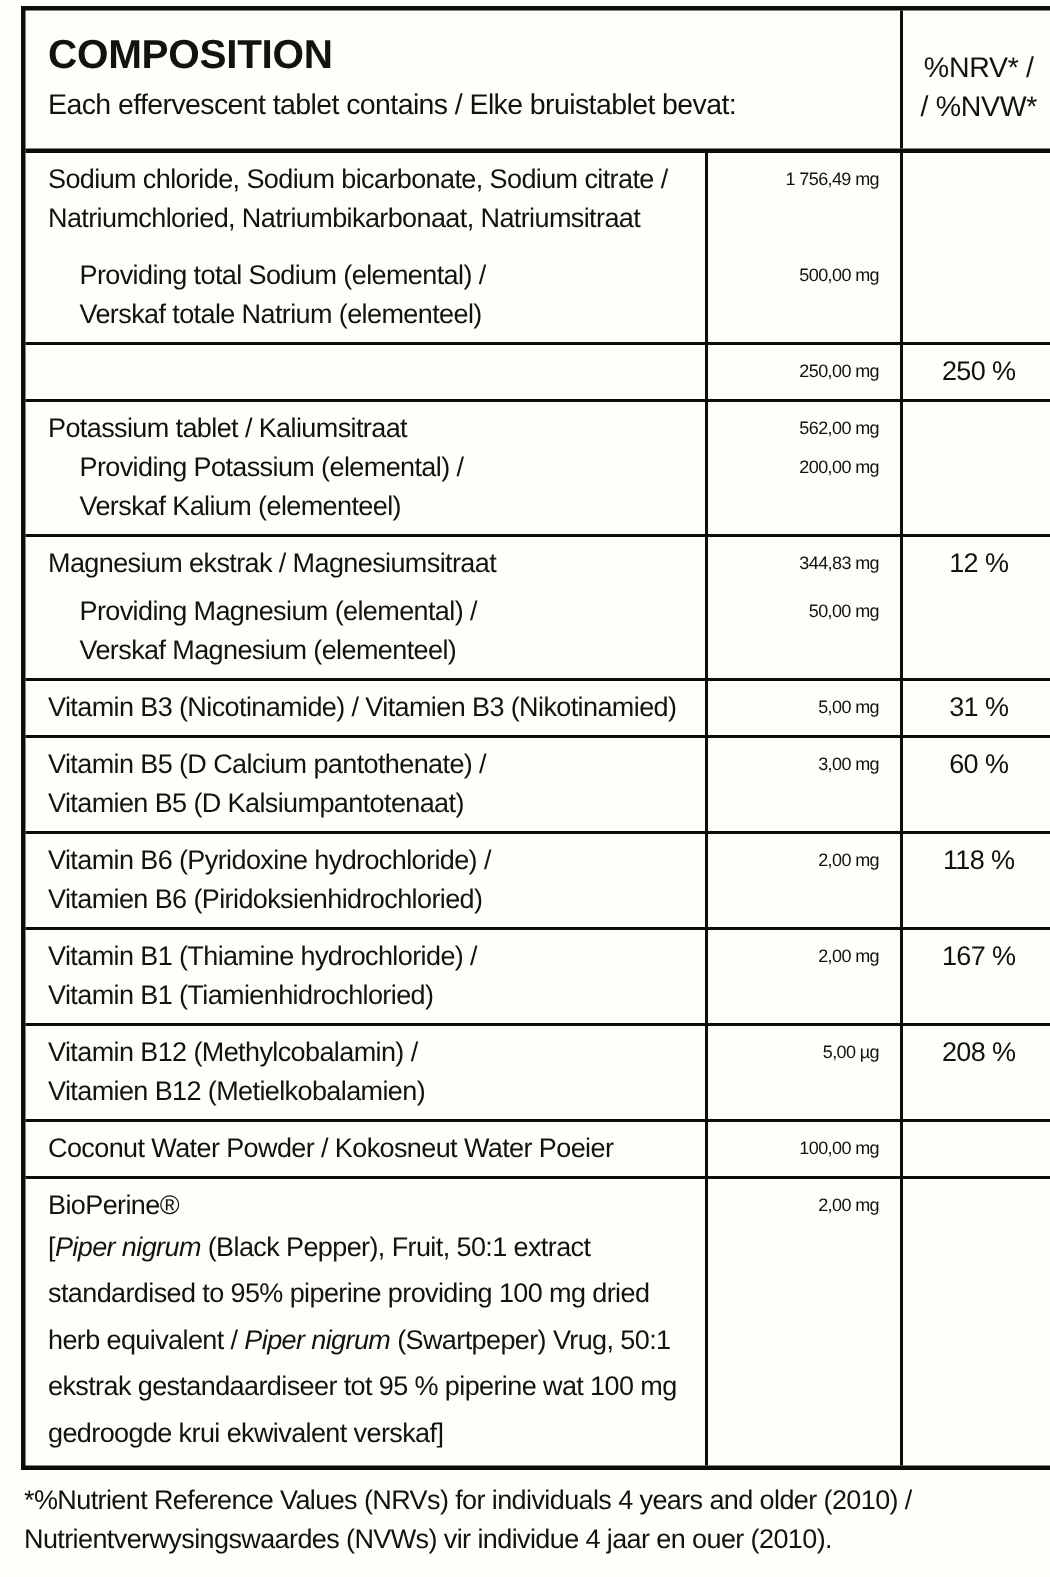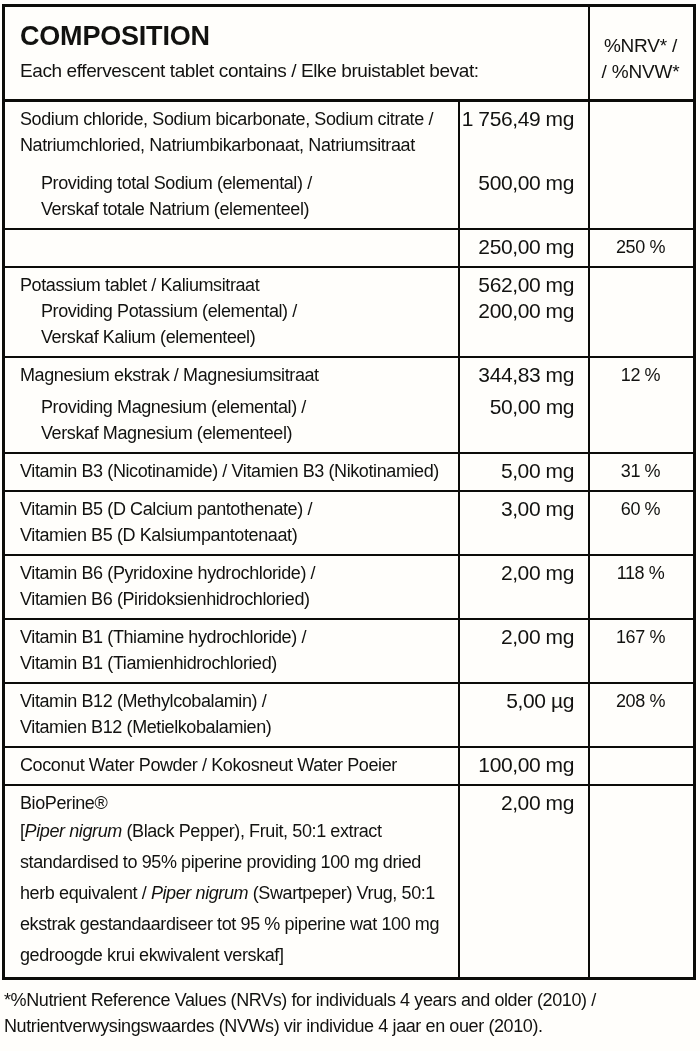--- a/index.html
+++ b/index.html
@@ -9,20 +9,21 @@
     width: 700px;
     font-family: "Liberation Sans", sans-serif;
     color: #121210;
   }
   .page {
     width: 700px;
     height: 1051px;
     box-sizing: border-box;
     padding-top: 4px;
     overflow: hidden;
+    padding-left: 12px;
   }
   .comp-table {
     margin-left: 2px;
     width: 694px;
     box-sizing: border-box;
     border: 3px solid #0c0c09;
     background: #fffefb;
   }
   
   .trow, .hrow {
@@ -81,21 +82,21 @@
     font-size: 18px;
     letter-spacing: -0.4px;
     line-height: 26px;
     padding-left: 15px;
     white-space: pre-line;
   }
   .name.indent { padding-left: 36px; }
   .name.desc { line-height: 31px; }
   .amount {
     grid-column: 2;
-    font-size: 21px;
+    font-size: 12px;
     letter-spacing: -0.4px;
     line-height: 26px;
     text-align: right;
     padding-right: 14px;
     white-space: nowrap;
   }
   .nrv {
     grid-column: 3;
     font-size: 18px;
     letter-spacing: -0.4px;

